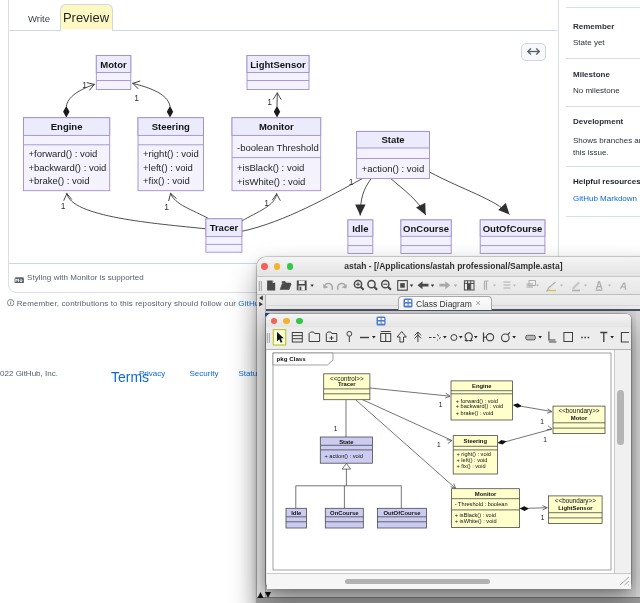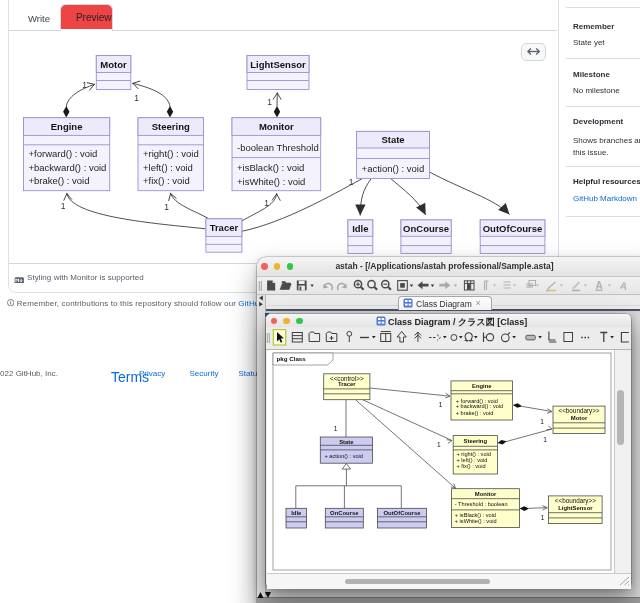--- a/index.html
+++ b/index.html
@@ -11,21 +11,21 @@
 </style>
 </head>
 <body>
 
 <div class="a" style="left:8px;top:-12px;width:549px;height:303px;border:1px solid #dce0e5;border-radius:8px"></div>
 
 <div class="a" style="left:9px;top:29.5px;width:548px;height:1px;background:#d0d7de"></div>
 
 <div class="a gh" style="left:28px;top:12.8px;font-size:9.5px;color:#3a424c">Write</div>
 
-<div class="a" style="left:59.5px;top:4px;width:51px;height:25px;background:#ef4444;border:1px solid #d0d7de;border-bottom:none;border-radius:6px 6px 0 0;font-size:10px;color:#1f2328;text-align:right;line-height:26px">Preview</div>
+<div class="a" style="left:59.5px;top:4px;width:51px;height:25px;background:#fef9c3;border:1px solid #d0d7de;border-bottom:none;border-radius:6px 6px 0 0;font-size:13px;color:#1f2328;text-align:center;line-height:26px">Preview</div>
 <div class="a" style="left:60.5px;top:29px;width:51px;height:2px;background:#fff"></div>
 
 <div class="a" style="left:520.5px;top:43px;width:23.5px;height:15.5px;background:#f6f8fa;border:1px solid #d0d7de;border-radius:5px">
 <svg width="23" height="15" viewBox="0 0 23 15" style="position:absolute;left:0;top:0">
   <path d="M6.2 7.5 H17" stroke="#57606a" stroke-width="1.3" fill="none"></path>
   <path d="M9 4.5 L5.8 7.5 L9 10.5 M14.2 4.5 L17.4 7.5 L14.2 10.5" stroke="#57606a" stroke-width="1.3" fill="none" stroke-linejoin="round"></path>
 </svg>
 </div>
 
 <svg class="a" style="left:0;top:0" width="558" height="260" viewBox="0 0 558 260">
@@ -150,21 +150,21 @@
 <div class="a" style="left:573px;top:176.5px;font-size:8px;font-weight:bold;color:#1f2328;white-space:nowrap">Helpful resources</div>
 <div class="a lnk" style="left:573px;top:193.5px;font-size:8px;white-space:nowrap">GitHub Markdown</div>
 <div class="a" style="left:565.5px;top:215.5px;width:74.5px;height:1px;background:#d8dee4"></div>
 
 <div class="a" id="w1" style="left:256.5px;top:256.5px;width:400px;height:360px;border-radius:9px 9px 0 0;background:#d2d2d2;box-shadow:0 14px 28px rgba(0,0,0,0.38),0 2px 6px rgba(0,0,0,0.18),0 0 0 0.6px rgba(0,0,0,0.3)">
 
   <div class="a" style="left:0;top:0;width:100%;height:19px;background:linear-gradient(#f4f4f4,#e3e3e3);border-bottom:1px solid #c6c6c6;border-radius:9px 9px 0 0"></div>
   <div class="a" style="left:4.7px;top:6.5px;width:6.8px;height:6.8px;border-radius:50%;background:#f3615b"></div>
   <div class="a" style="left:17.2px;top:6.5px;width:6.8px;height:6.8px;border-radius:50%;background:#f1b32e"></div>
   <div class="a" style="left:30px;top:6.5px;width:6.8px;height:6.8px;border-radius:50%;background:#33c748"></div>
-  <div class="a" style="left:70px;top:4px;width:236px;height:13px;font-size:8.5px;font-weight:bold;color:#303030;text-align:center;white-space:nowrap">astah - [/Applications/astah professional/Sample.asta]</div>
+  <div class="a" style="left:70px;top:4px;width:236px;height:13px;font-size:8.5px;font-weight:bold;color:#303030;text-align:right;white-space:nowrap">astah - [/Applications/astah professional/Sample.asta]</div>
 
   <div class="a" style="left:0;top:20px;width:100%;height:17px;background:linear-gradient(#f0f0f0,#e6e6e6);border-bottom:1px solid #bfbfbf"></div>
   <svg class="a" style="left:0;top:20px" width="390" height="17" viewBox="0 0 390 17">
       <path d="M2.3000000000000114 4 V14 M4.300000000000011 4 V14" stroke="#9a9a9a" stroke-width="0.9" fill="none"></path>
 <path d="M10.100000000000023 3.5 h5.5 l2.6 2.6 v7.4 h-8.1 z" fill="#4a4a4a"></path>
       <path d="M15.600000000000023 3.5 l2.6 2.6 h-2.6 z" fill="#e8e8e8"></path>
 <path d="M23.100000000000023 12.5 l2-5.5 h9 l-2 5.5 z M25.100000000000023 6.5 v-2 h3 l1 1.5 h4.5 v2" fill="#4a4a4a" stroke="#4a4a4a" stroke-width="0.6"></path>
 <rect x="39.80000000000001" y="3.5" width="9.8" height="9.8" fill="#4a4a4a"></rect>
       <rect x="41.80000000000001" y="3.8" width="5.8" height="3.2" fill="#ededed"></rect>
       <rect x="41.5" y="8.6" width="6.4" height="4.7" fill="#ededed"></rect>
@@ -249,21 +249,20 @@
   <div class="a" style="left:5.2px;top:4.2px;width:6.4px;height:6.4px;border-radius:50%;background:#f3615b"></div>
   <div class="a" style="left:17.9px;top:4.2px;width:6.4px;height:6.4px;border-radius:50%;background:#f1b32e"></div>
   <div class="a" style="left:30.7px;top:4.2px;width:6.4px;height:6.4px;border-radius:50%;background:#33c748"></div>
   <svg class="a" style="left:110.5px;top:2px" width="10" height="10" viewBox="0 0 10 10">
       <rect x="0.5" y="0.5" width="9" height="9" rx="1.5" fill="#4f7cd2"></rect>
       <rect x="2" y="2" width="2.6" height="2" fill="#fff"></rect>
       <rect x="5.6" y="2" width="2.6" height="2" fill="#fff"></rect>
       <rect x="2" y="5.6" width="2.6" height="2" fill="#fff"></rect>
       <rect x="5.6" y="5.6" width="2.6" height="2" fill="#fff"></rect>
     </svg>
-  <div class="a" style="left:122.5px;top:2.6px;font-size:9px;font-weight:bold;color:#222;white-space:nowrap">Class Diagram / クラス図 [Class]</div>
 
   <div class="a" style="left:0;top:13.5px;width:100%;height:21.5px;background:#ececec;border-bottom:1px solid #b4b4b4"></div>
   <svg class="a" style="left:0;top:13.5px" width="366" height="21" viewBox="0 0 366 21">
       <path d="M1.3000000000000114 6 V16 M3.3000000000000114 6 V16" stroke="#9a9a9a" stroke-width="0.9" fill="none"></path>
 <rect x="7.300000000000011" y="2.6" width="12.4" height="15.4" fill="#fbffdc" stroke="#b9c832" stroke-width="1.2"></rect>
 <path d="M11.0 5 l0 9.5 l2.2-2.2 l1.6 3.4 l1.6-0.8 l-1.6-3.3 l3-0.4 z" fill="#111"></path>
 <rect x="26.30000000000001" y="5.5" width="10" height="9.5" fill="none" stroke="#3f3f3f" stroke-width="1"></rect>
       <path d="M26.30000000000001 8.6 h10 M26.30000000000001 11.7 h10" stroke="#3f3f3f" stroke-width="1"></path>
 <path d="M43.10000000000002 14.5 v-8 l1.5-1.5 h3 l1 1.5 h5 v8 z" fill="none" stroke="#3f3f3f" stroke-width="1"></path>
 <path d="M60.30000000000001 14.5 v-8 l1.5-1.5 h3 l1 1.5 h5 v8 z" fill="none" stroke="#3f3f3f" stroke-width="1"></path>

